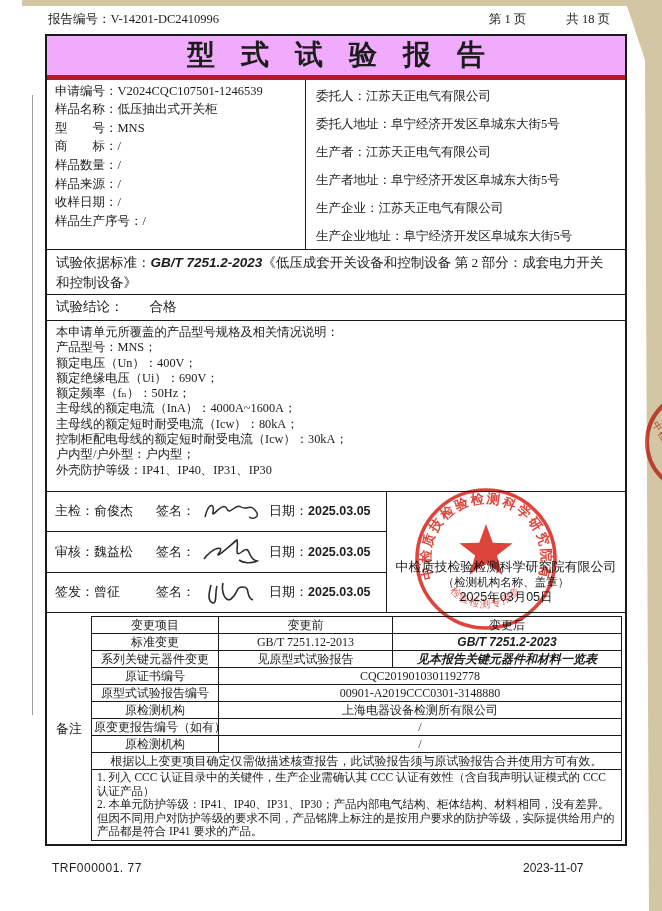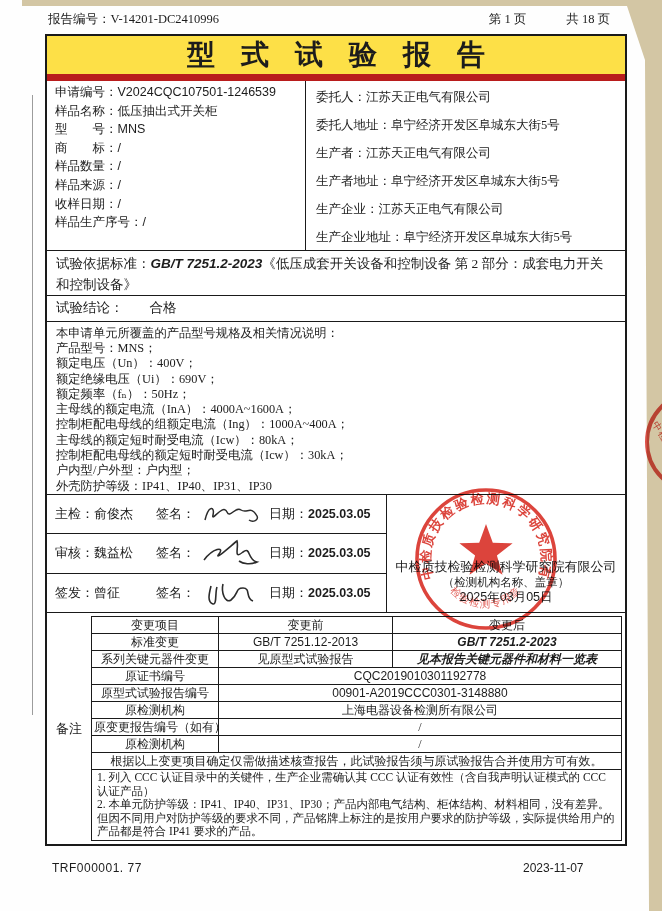--- a/index.html
+++ b/index.html
@@ -12,29 +12,29 @@
     background:#d3c6a4; clip-path:polygon(625px 0px, 662px 0px, 662px 911px, 649px 911px, 645px 60px); z-index:0; }
   .backing-top { position:absolute; left:22px; top:0; width:606px; height:6px; background:#d3c6a4; z-index:0; }
   .scan-line { position:absolute; left:32px; top:95px; width:1px; height:620px; background:#4a4a4a; opacity:.55; }
 
   .hdr { position:absolute; left:48px; top:11px; width:562px; display:flex; font-size:12.5px; }
   .hdr .sp { flex:1; }
   .hdr .pg2 { margin-left:40px; }
 
   .doc { position:absolute; left:45px; top:34px; width:582px; height:812px; border:2px solid #1a1a1a; background:#fff; display:flex; flex-direction:column; z-index:1; }
 
-  .row-title { height:46px; background:#fde047; border-bottom:7px solid #b91c1c; display:flex; align-items:center; justify-content:center; }
+  .row-title { height:46px; background:#f0abfc; border-bottom:5px solid #b91c1c; display:flex; align-items:center; justify-content:center; }
   .row-title .t { font-size:28px; font-weight:bold; letter-spacing:26px; padding-left:26px; }
 
   .row-info { height:170px; border-bottom:1px solid #1a1a1a; display:flex; font-size:12.5px; }
   .info-left { width:259px; border-right:1px solid #1a1a1a; padding:2px 6px 0 8px; }
   .info-left .ln { line-height:18.6px; white-space:nowrap; }
   .info-right { flex:1; padding:2px 6px 0 10px; }
   .info-right .ln { line-height:28px; white-space:nowrap; }
-  .val { font-family:Liberation Sans, sans-serif; }
+  .val { font-family:Liberation Serif, serif; }
 
   .row-std { height:46px; border-bottom:1px solid #1a1a1a; padding:3px 9px 0 9px; font-size:13.5px; line-height:20.5px; }
   .bi { font-weight:bold; font-style:italic; font-family:"Liberation Sans","DejaVu Sans",sans-serif; }
   .bic { font-weight:bold; font-style:italic; }
 
   .row-concl { height:28px; border-bottom:1px solid #1a1a1a; font-size:13.5px; display:flex; align-items:center; padding-left:9px; }
   .row-concl .v { margin-left:26px; }
 
   .row-prod { height:181px; border-bottom:1px solid #1a1a1a; padding:4px 9px 0 9px; font-size:12.3px; }
   .row-prod .ln { line-height:15.3px; white-space:nowrap; }
@@ -116,21 +116,20 @@
       <span class="v">合格</span>
     </div>
 
     <div class="row-prod">
       <div class="ln">本申请单元所覆盖的产品型号规格及相关情况说明：</div>
       <div class="ln">产品型号：MNS；</div>
       <div class="ln">额定电压（Un）：400V；</div>
       <div class="ln">额定绝缘电压（Ui）：690V；</div>
       <div class="ln">额定频率（fₙ）：50Hz；</div>
       <div class="ln">主母线的额定电流（InA）：4000A~1600A；</div>
-      <div class="ln">控制柜配电母线的组额定电流（Ing）：1000A~400A；</div>
       <div class="ln">主母线的额定短时耐受电流（Icw）：80kA；</div>
       <div class="ln">控制柜配电母线的额定短时耐受电流（Icw）：30kA；</div>
       <div class="ln">户内型/户外型：户内型；</div>
       <div class="ln">外壳防护等级：IP41、IP40、IP31、IP30</div>
     </div>
 
     <div class="row-sign">
       <div class="sign-left">
         <div class="sig-row">
           <span class="sig-who"><span>主检：</span><span>俞俊杰</span></span>

